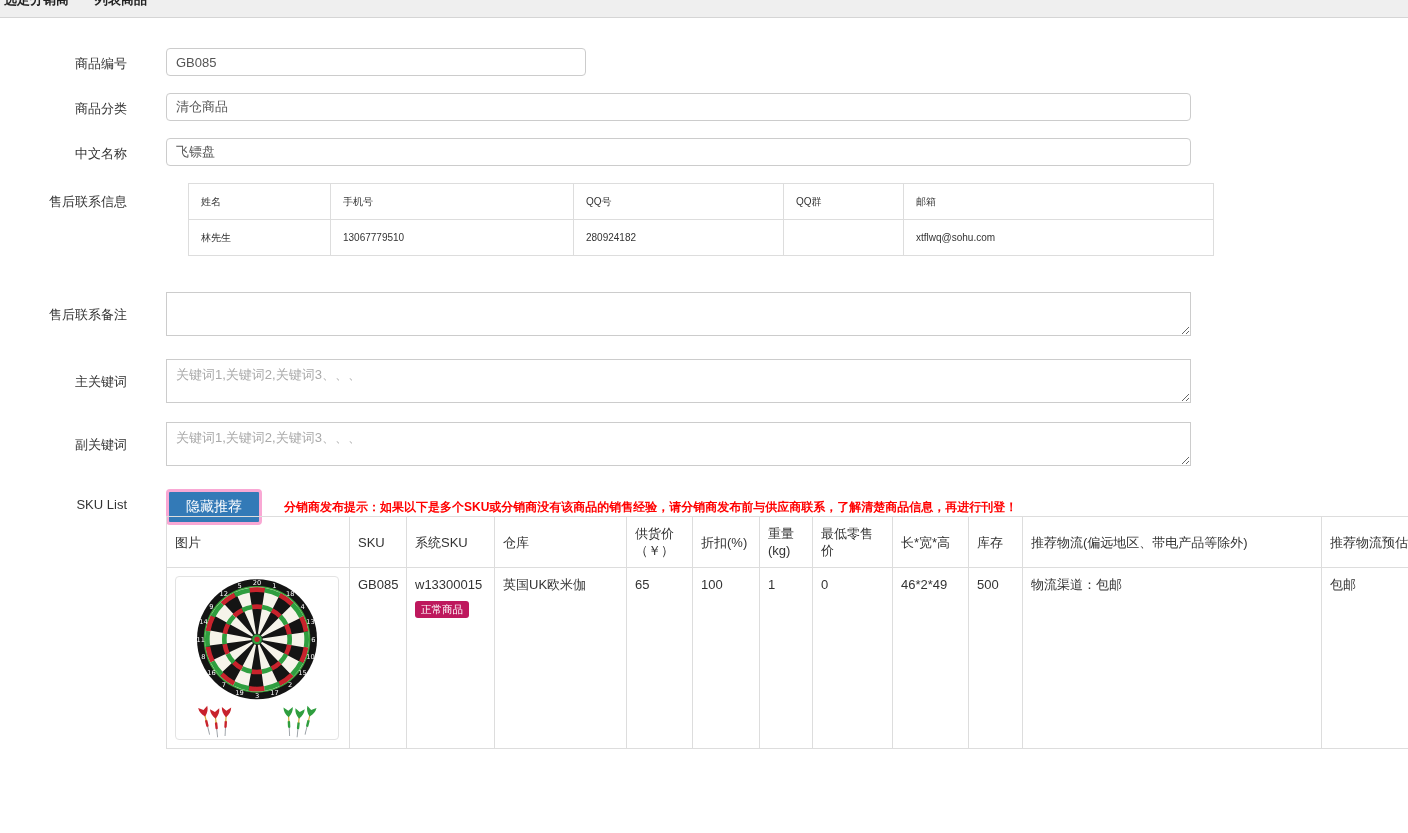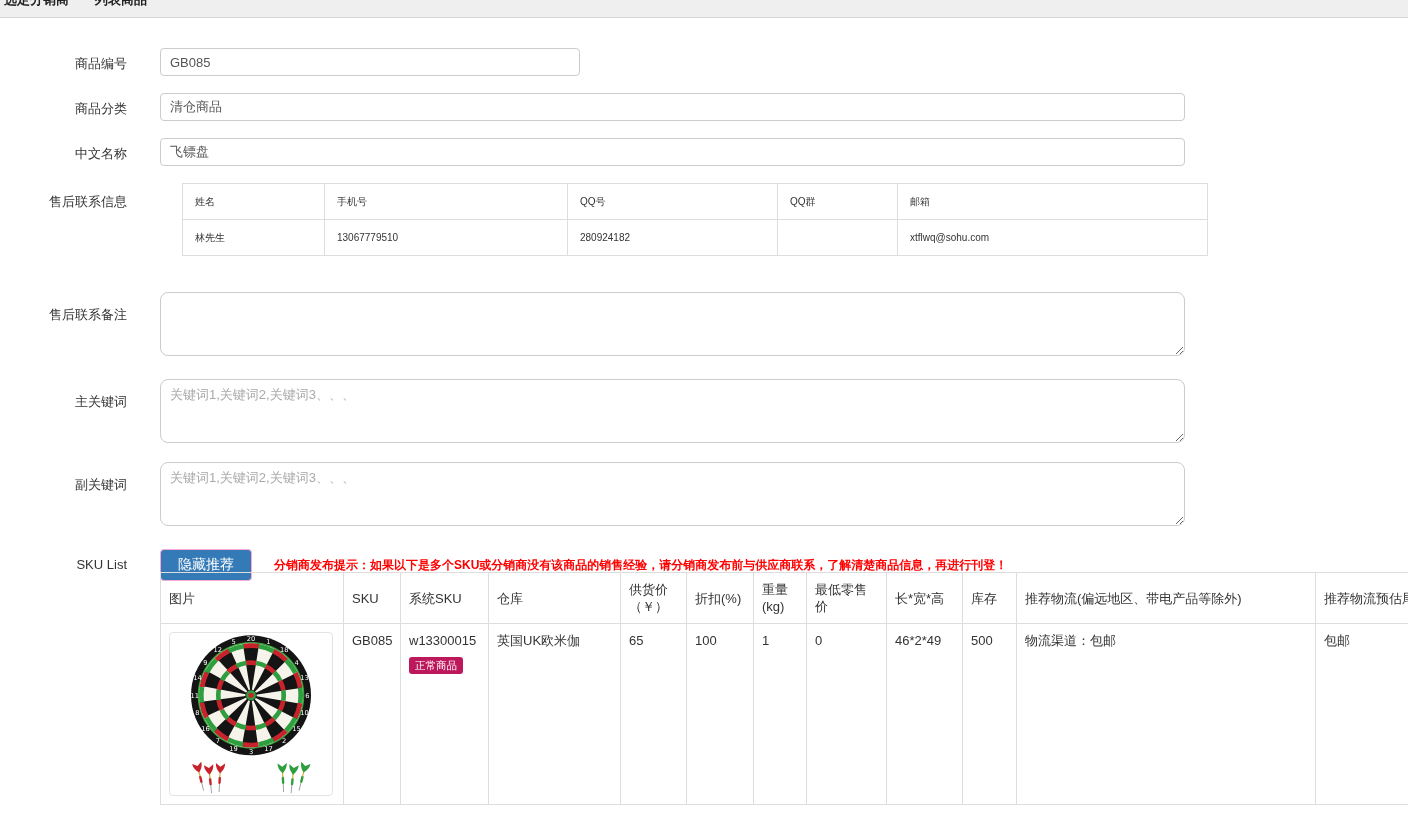--- a/index.html
+++ b/index.html
@@ -5,46 +5,46 @@
   * { box-sizing: border-box; margin: 0; padding: 0; }
   html, body { width: 1408px; height: 833px; overflow: hidden; background: #fff;
     font-family: "Liberation Sans", "DejaVu Sans", sans-serif; }
 
   
   .topbar { height: 18px; background: #efefef; border-bottom: 1px solid #d5d5d5; overflow: hidden; }
   .topbar-inner { margin-top: -9px; padding-left: 4px; display: flex; gap: 26px;
     font-size: 13px; font-weight: bold; color: #222; white-space: nowrap; }
 
   .form { padding-top: 30px; }
-  .frow { display: flex; align-items: flex-start; margin-bottom: 17px; }
+  .frow { display: flex; align-items: flex-start; margin-bottom: 17px; gap: 6px; }
   .flabel { width: 127px; text-align: right; font-size: 13px; color: #333;
     padding-top: 7px; flex: 0 0 127px; }
   .fctrl { margin-left: 33px; }
   .ta-row .flabel { padding-top: 14px; }
 
   input.txt { height: 28px; border: 1px solid #ccc; border-radius: 4px;
     padding: 4px 9px; font-size: 13px; color: #555; background: #fff; outline: none;
     font-family: "Liberation Sans", "DejaVu Sans", sans-serif; }
   .w-short { width: 420px; }
   .w-long  { width: 1025px; }
-  textarea.ta { width: 1025px; height: 64px; border: 1px solid #ccc; border-radius: 8px;
+  textarea.ta { width: 1025px; height: 44px; border: 1px solid #ccc; border-radius: 0;
     padding: 6px 9px; font-size: 13px; color: #555; resize: both; outline: none;
     font-family: "Liberation Sans", "DejaVu Sans", sans-serif; }
   textarea.ta::placeholder { color: #a9a9a9; }
 
   
   table.contact { width: 1025px; border-collapse: collapse; table-layout: fixed;
     font-size: 10px; color: #333; margin-left: 22px; }
   table.contact th, table.contact td { border: 1px solid #ddd; padding: 9px 12px;
     text-align: left; font-weight: normal; height: 36px; vertical-align: middle;
     white-space: nowrap; overflow: hidden; }
 
   
   .sku-head { display: flex; align-items: center; }
-  .btn-primary { background: #337ab7; border: 1px solid #f9a8d4; color: #fff;
+  .btn-primary { background: #337ab7; border: 3px solid #f9a8d4; color: #fff;
     font-size: 14px; padding: 6px 17px; border-radius: 4px; cursor: pointer;
     font-family: "Liberation Sans", "DejaVu Sans", sans-serif; }
   .notice { color: #ff0000; font-weight: bold; font-size: 12px; margin-left: 22px; }
 
   .sku-wrap { width: 1248px; overflow: hidden; margin-top: -9px; }
   table.sku { border-collapse: collapse; table-layout: fixed; width: 1335px;
     font-size: 13px; color: #333; }
   table.sku th { border: 1px solid #ddd; padding: 8px; height: 50px; text-align: left;
     font-weight: normal; vertical-align: middle; line-height: 17px; }
   table.sku td { border: 1px solid #ddd; padding: 8px; vertical-align: top; line-height: 17px; }

